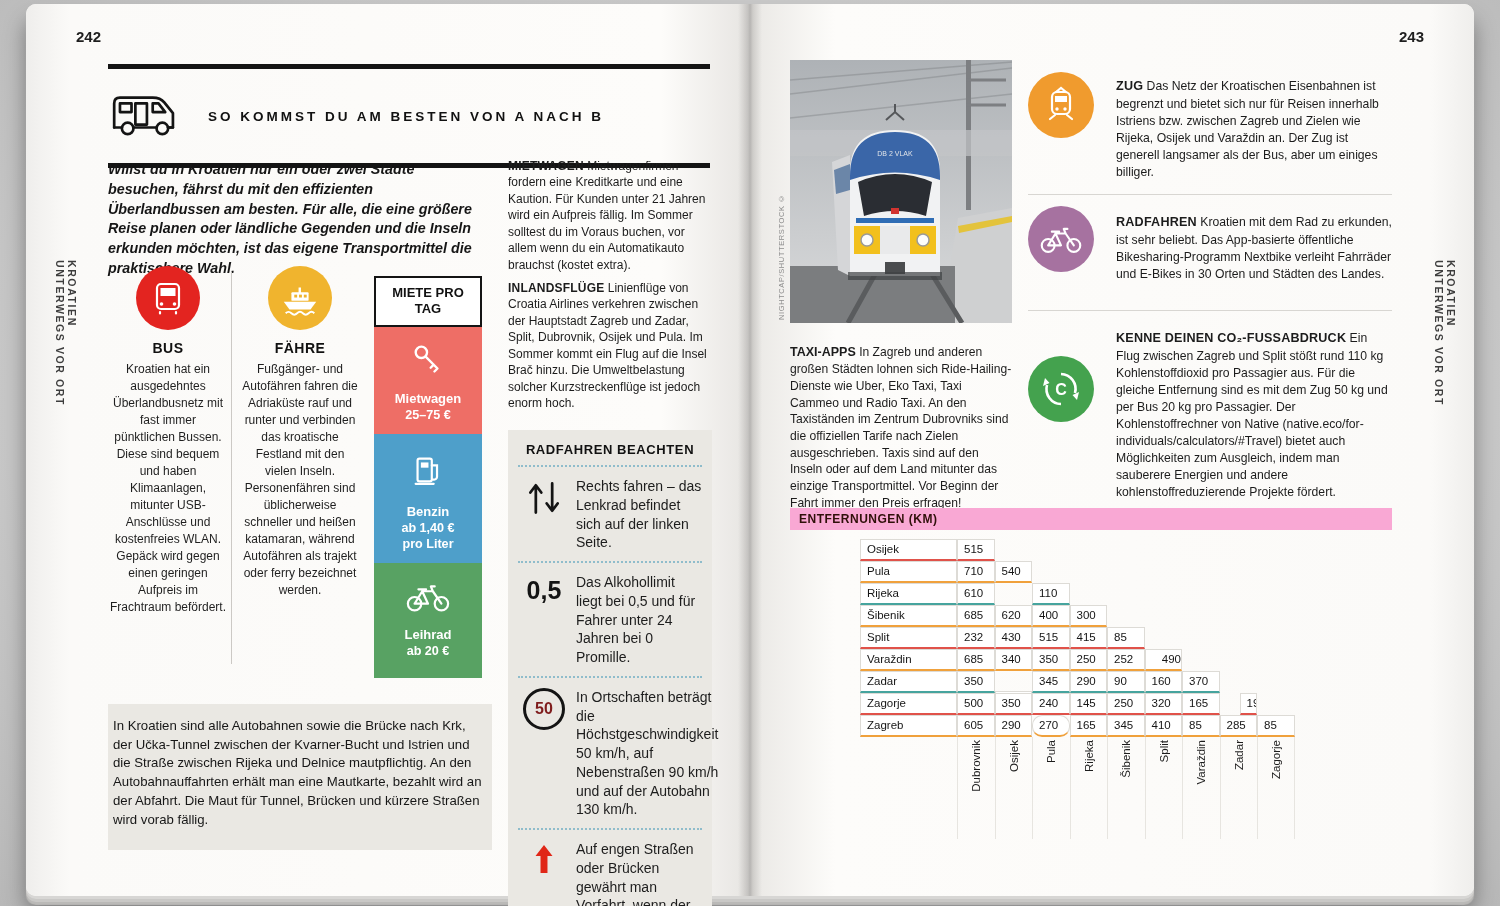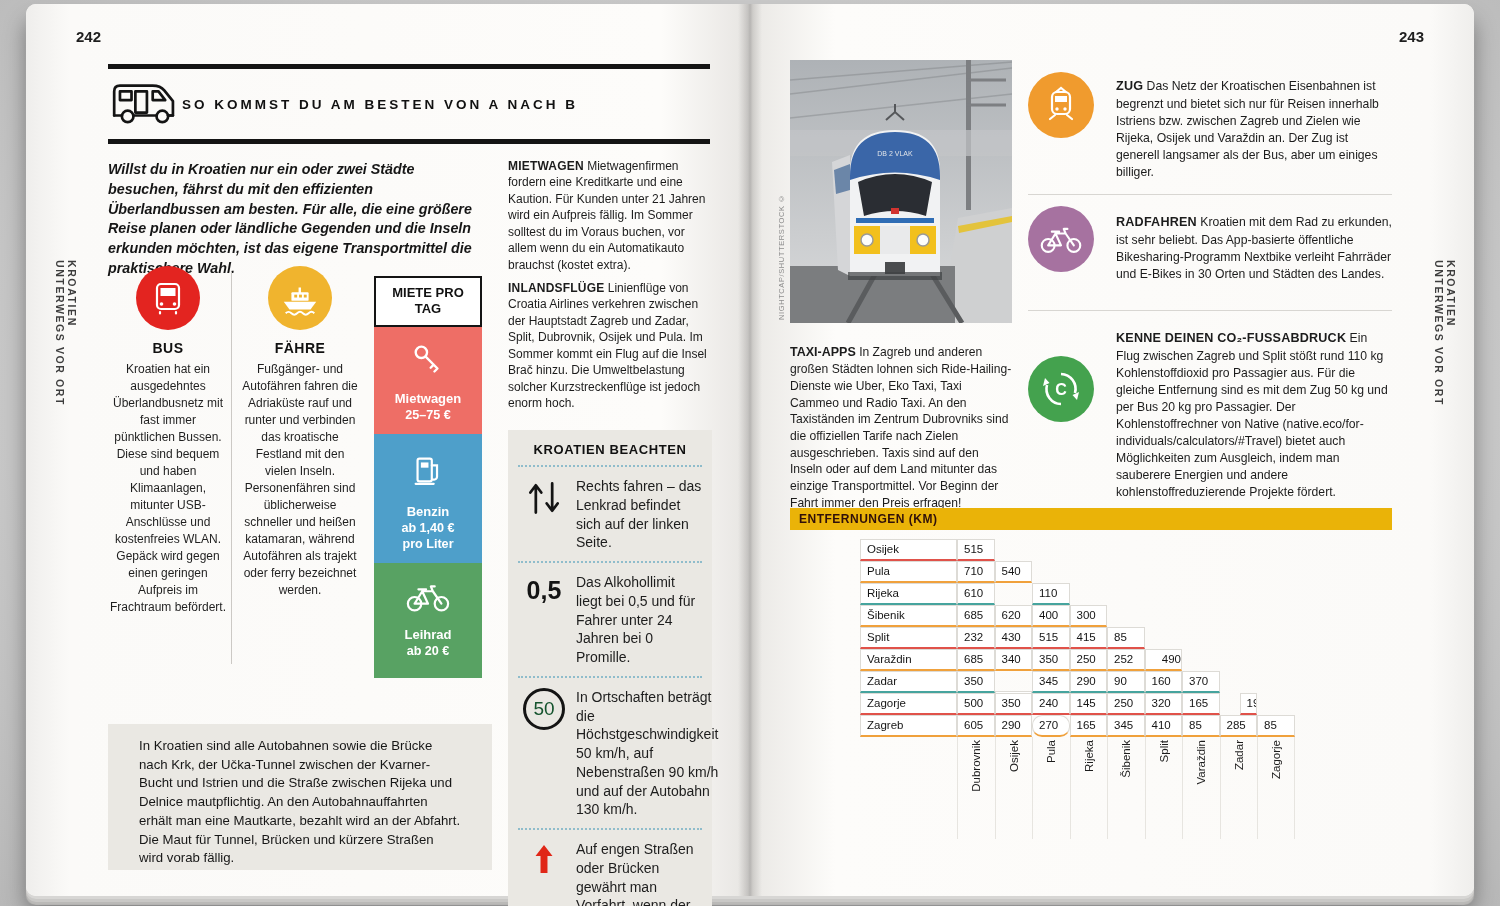--- a/index.html
+++ b/index.html
@@ -24,21 +24,21 @@
   .pageno{position:absolute;top:28px;font-size:15px;font-weight:bold;color:#1e1e1e;}
   #pageno-left{left:76px;} #pageno-right{left:1392px;width:32px;text-align:right;}
 
   .side-rail{position:absolute;top:260px;writing-mode:vertical-rl;color:#3d3d3d;
     font-size:10.5px;font-weight:bold;letter-spacing:1.6px;}
   #rail-left{left:54px;} #rail-right{left:1433px;}
   .side-rail .gap{display:block;height:26px;}
 
   
   .band{position:absolute;left:108px;top:64px;width:602px;border-top:5px solid #141414;
-    border-bottom:5px solid #141414;padding:7px 0;display:flex;align-items:center;}
+    border-bottom:5px solid #141414;padding:19px 0;display:flex;align-items:center;gap:26px;}
   .band-title{font-size:13.5px;font-weight:bold;letter-spacing:3px;color:#111;}
 
   .intro{position:absolute;left:108px;top:146px;width:364px;font-style:italic;font-weight:bold;
     font-size:14.3px;line-height:1.38;color:#161616;}
 
   .tcol{position:absolute;top:266px;width:120px;text-align:center;}
   #col-bus{left:108px;} #col-ferry{left:240px;}
   .col-div{position:absolute;left:231px;top:272px;width:1px;height:392px;background:#ccc9c5;}
   .circle{width:64px;height:64px;border-radius:50%;margin:0 auto;display:flex;
     align-items:center;justify-content:center;}
@@ -59,24 +59,24 @@
 
   .rulesbox{position:absolute;left:508px;top:430px;width:204px;background:#eae8e3;
     padding:10px 10px 8px;box-sizing:border-box;min-height:418px;}
   .rulesbox h4{margin:2px 0 8px;text-align:center;font-size:13px;letter-spacing:.6px;color:#111;}
   .rule-item{display:flex;align-items:flex-start;gap:6px;border-top:2px dotted #8fbccb;
     padding:10px 0 9px;}
   .rule-ico{width:52px;flex:0 0 52px;display:flex;align-items:center;justify-content:center;min-height:34px;}
   .rule-txt{flex:1;font-size:14px;line-height:1.34;color:#1d1d1d;}
   .badge05{font-size:25px;font-weight:bold;color:#141414;}
   .sign50{width:42px;height:42px;border:3.5px solid #141414;border-radius:50%;display:flex;
-    align-items:center;justify-content:center;font-weight:normal;font-size:19px;color:#14532d;box-sizing:border-box;}
+    align-items:center;justify-content:center;font-weight:bold;font-size:16px;color:#7f1d1d;box-sizing:border-box;}
 
   .tollbox{position:absolute;left:108px;top:704px;width:384px;height:146px;background:#eae8e3;
-    box-sizing:border-box;padding:13px 31px;font-size:13.2px;line-height:1.42;color:#171717;margin-top:20px;}
+    box-sizing:border-box;padding:13px 5px;font-size:13.2px;line-height:1.42;color:#171717;}
 
   
   .photo{position:absolute;left:790px;top:60px;width:222px;height:263px;overflow:hidden;background:#c2c4c7;}
   .credit{position:absolute;left:777px;top:70px;height:250px;writing-mode:vertical-rl;
     transform:rotate(180deg);font-size:7.5px;letter-spacing:.6px;color:#8d8d8d;}
 
   .sect-circle{position:absolute;left:1028px;width:66px;height:66px;border-radius:50%;
     display:flex;align-items:center;justify-content:center;}
   #circ-zug{top:72px;} #circ-rad{top:206px;} #circ-co2{top:356px;}
   .sect-text{position:absolute;left:1116px;width:278px;font-size:12.2px;line-height:1.4;color:#1c1c1c;}
@@ -215,21 +215,21 @@
   <p class="rightcol-p" id="p-mietwagen">
     <b>MIETWAGEN</b>
     <span>Mietwagenfirmen fordern eine Kreditkarte und eine Kaution. Für Kunden unter 21 Jahren wird ein Aufpreis fällig. Im Sommer solltest du im Voraus buchen, vor allem wenn du ein Automatikauto brauchst (kostet extra).</span>
   </p>
   <p class="rightcol-p" id="p-flug">
     <b>INLANDSFLÜGE</b>
     <span>Linienflüge von Croatia Airlines verkehren zwischen der Hauptstadt Zagreb und Zadar, Split, Dubrovnik, Osijek und Pula. Im Sommer kommt ein Flug auf die Insel Brač hinzu. Die Umweltbelastung solcher Kurzstreckenflüge ist jedoch enorm hoch.</span>
   </p>
 
   <div class="rulesbox">
-    <h4>KROATIEN BEACHTEN</h4>
+    <h4>RADFAHREN BEACHTEN</h4>
 
     <div class="rule-item">
       <div class="rule-ico">
         <svg width="40" height="42" viewBox="0 0 44 44" fill="none" stroke="#141414" stroke-width="3" stroke-linecap="round" stroke-linejoin="round">
           <path d="M13 38 V10 M7 16 l6-8 6 8"></path>
           <path d="M31 6 V34 M25 28 l6 8 6-8"></path>
         </svg>
       </div>
       <div class="rule-txt">Rechts fahren – das Lenkrad befindet sich auf der linken Seite.</div>
     </div>
@@ -350,21 +350,21 @@
   <p class="sect-text" id="txt-co2">
     <b>KENNE DEINEN CO₂-FUSSABDRUCK</b>
     <span>Ein Flug zwischen Zagreb und Split stößt rund 110 kg Kohlenstoffdioxid pro Passagier aus. Für die gleiche Entfernung sind es mit dem Zug 50 kg und per Bus 20 kg pro Passagier. Der Kohlenstoffrechner von Native (native.eco/for-individuals/calculators/#Travel) bietet auch Möglichkeiten zum Ausgleich, indem man sauberere Energien und andere kohlenstoffreduzierende Projekte fördert.</span>
   </p>
 
   <p id="p-taxi">
     <b>TAXI-APPS</b>
     <span>In Zagreb und anderen großen Städten lohnen sich Ride-Hailing-Dienste wie Uber, Eko Taxi, Taxi Cammeo und Radio Taxi. An den Taxiständen im Zentrum Dubrovniks sind die offiziellen Tarife nach Zielen ausgeschrieben. Taxis sind auf den Inseln oder auf dem Land mitunter das einzige Transportmittel. Vor Beginn der Fahrt immer den Preis erfragen!</span>
   </p>
 
-  <div class="distbar" style="background-color: #eab308;">ENTFERNUNGEN (KM)</div>
+  <div class="distbar" style="background-color: #f9a8d4;">ENTFERNUNGEN (KM)</div>
   <div id="distance-grid">
       <div class="dcell" style="border-bottom-color: rgb(224, 82, 74);">Osijek</div>
       <div class="dcell" style="border-bottom-color: rgb(224, 82, 74);">515</div>
       <div class="dghost"></div>
       <div class="dghost"></div>
       <div class="dghost"></div>
       <div class="dghost"></div>
       <div class="dghost"></div>
       <div class="dghost"></div>
       <div class="dghost"></div>

